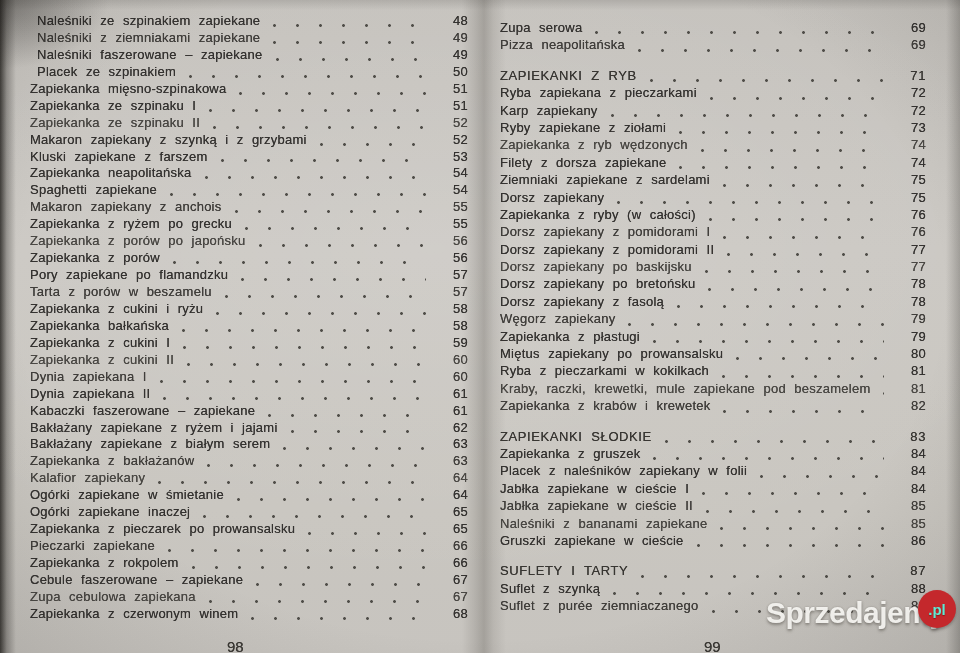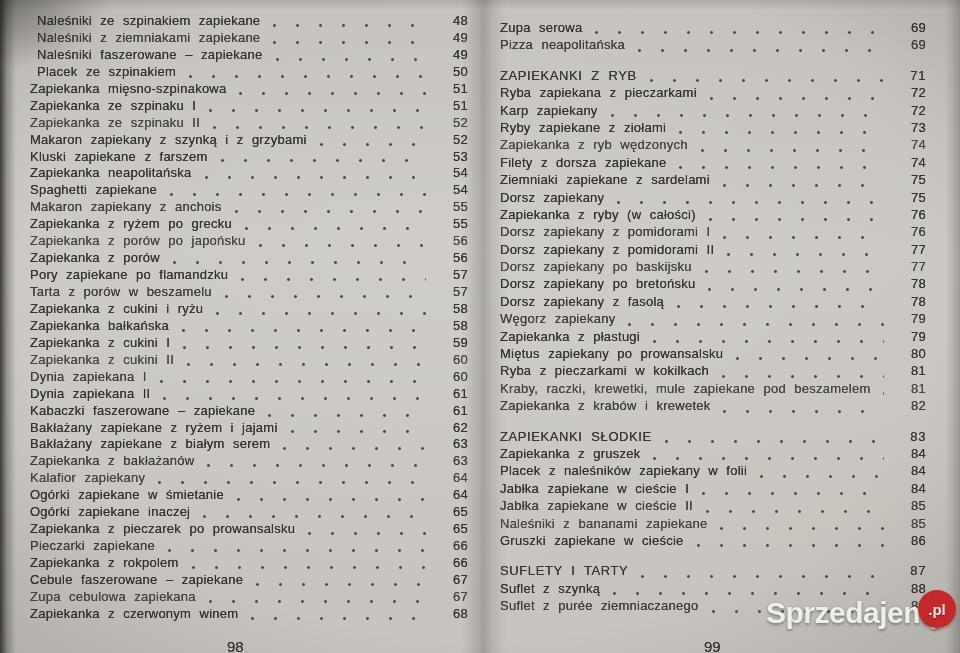--- a/index.html
+++ b/index.html
@@ -56,21 +56,21 @@
   .folio-right{left:704px;top:638px;}
 
   .watermark{position:absolute;left:766px;top:596px;z-index:6;width:200px;height:46px;}
   .wm-text{
     font-size:30px;font-weight:bold;letter-spacing:-0.5px;
     color:rgba(248,247,244,0.92);
     text-shadow:0 2px 3px rgba(70,66,60,0.45), 0 0 2px rgba(90,86,80,0.35);
   }
   .wm-badge{
     position:absolute;left:152px;top:-6px;width:38px;height:38px;border-radius:50%;
-    background:#c4282c;color:#e5e5e5;font-size:15px;font-weight:bold;
+    background:#c4282c;color:#5eead4;font-size:15px;font-weight:bold;
     display:flex;align-items:center;justify-content:center;
     box-shadow:0 2px 3px rgba(60,56,50,0.40);
     text-shadow:0 1px 1px rgba(90,20,20,0.6);
   }
 </style>
 </head>
 <body>
 
 <div class="photo">
 

